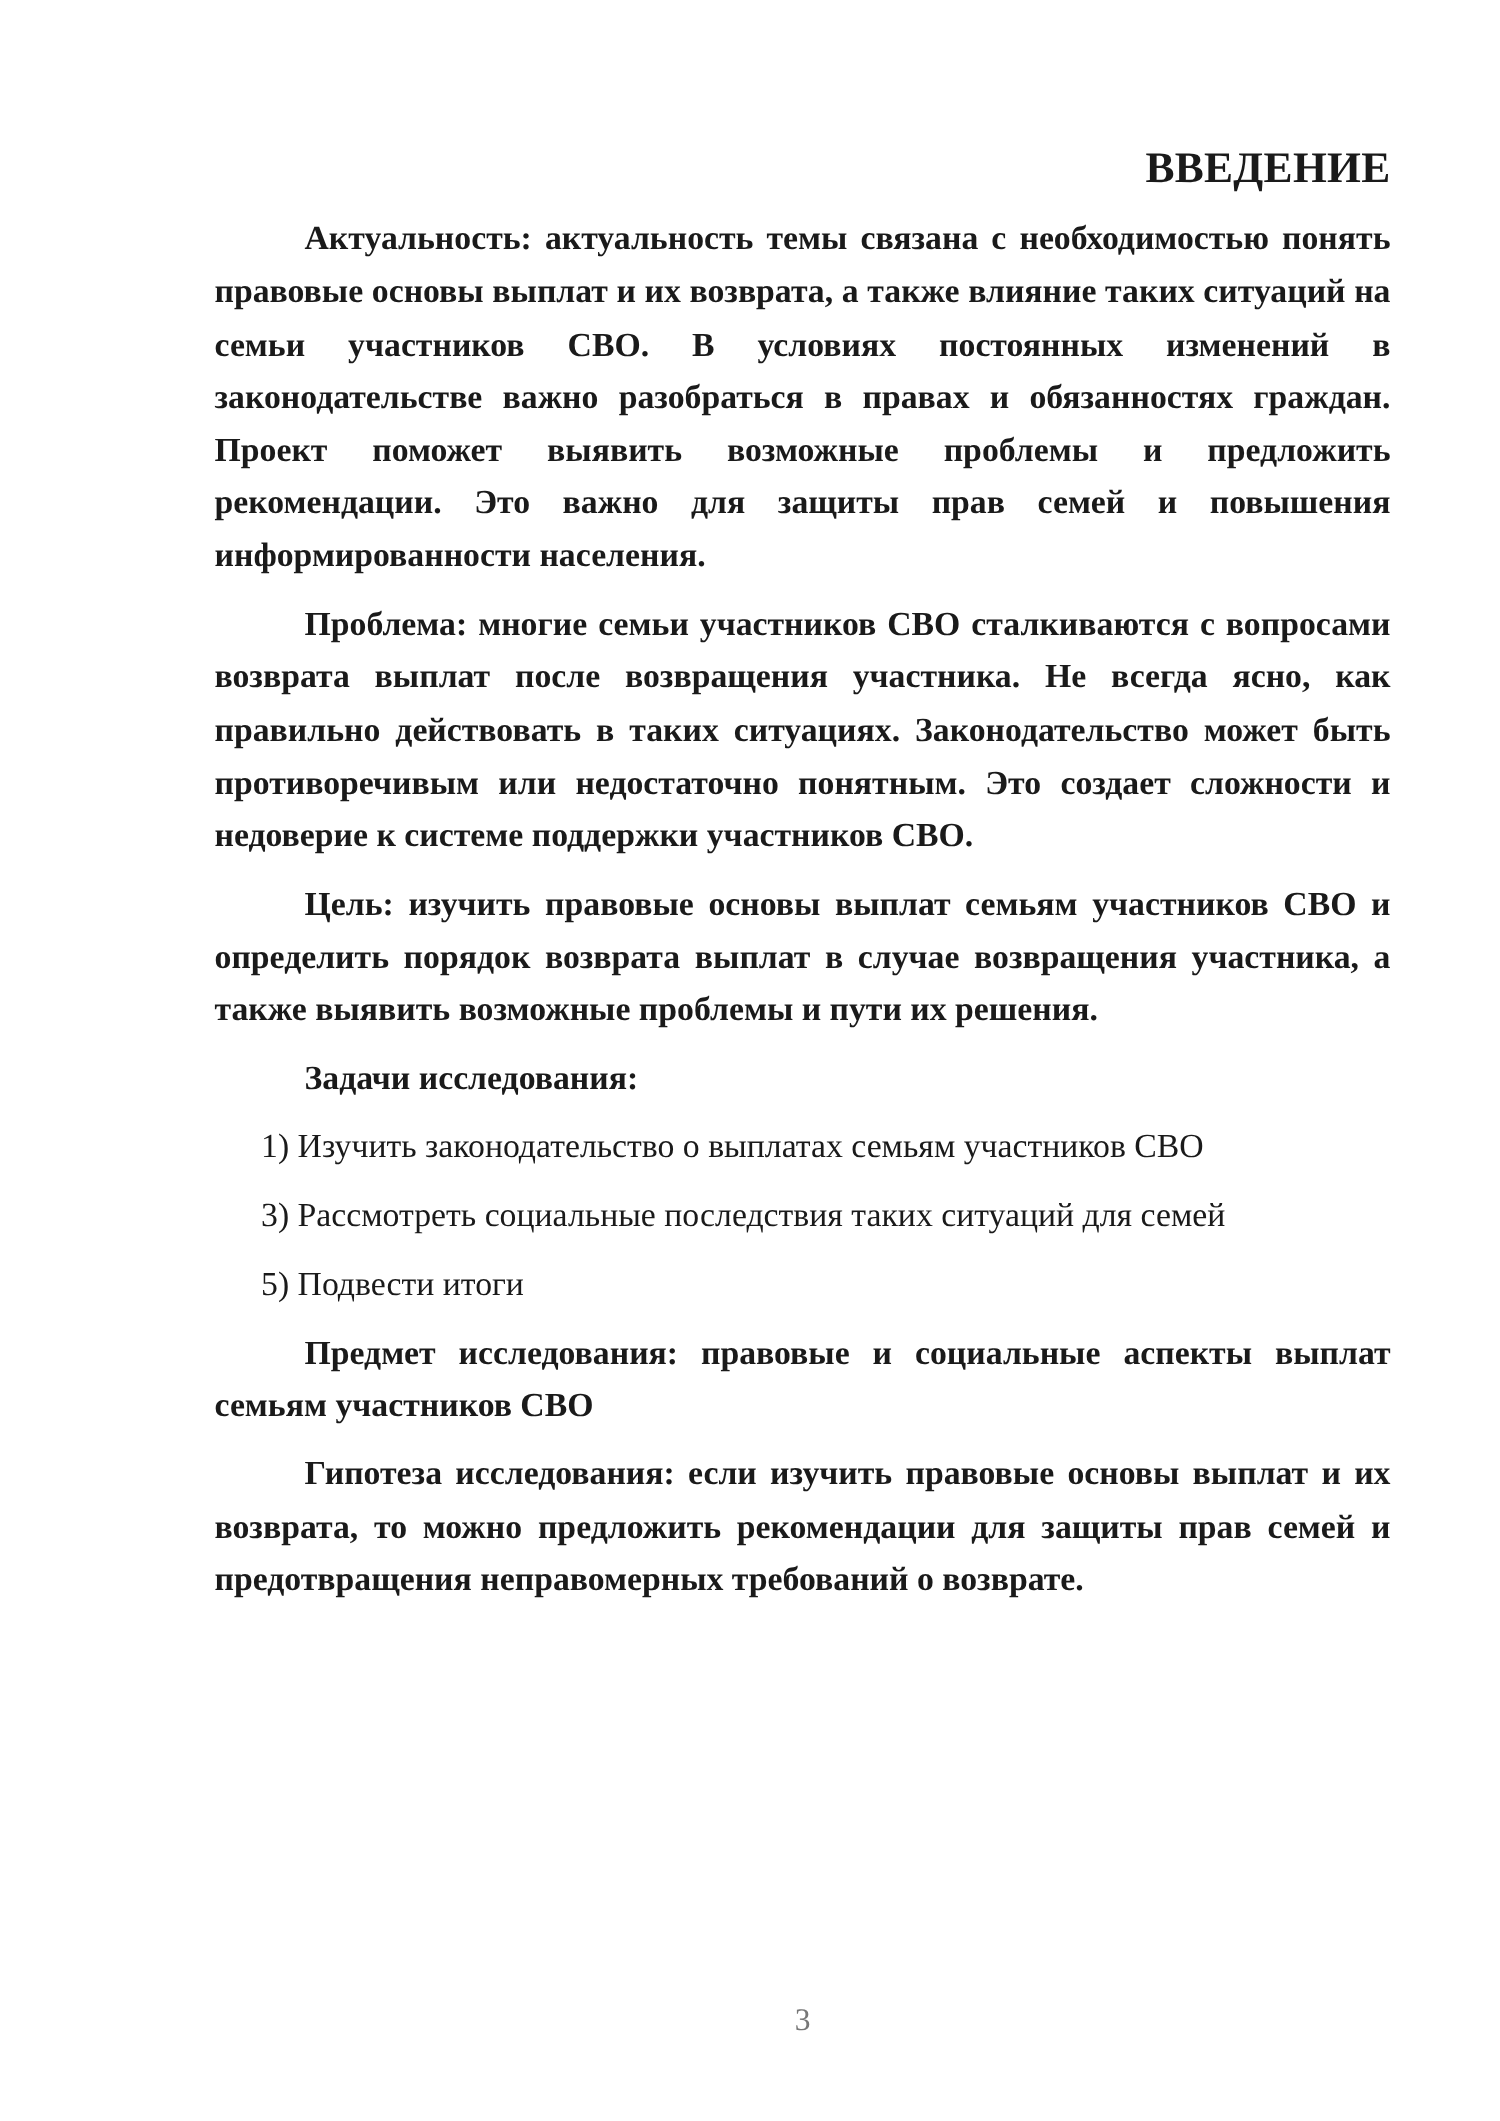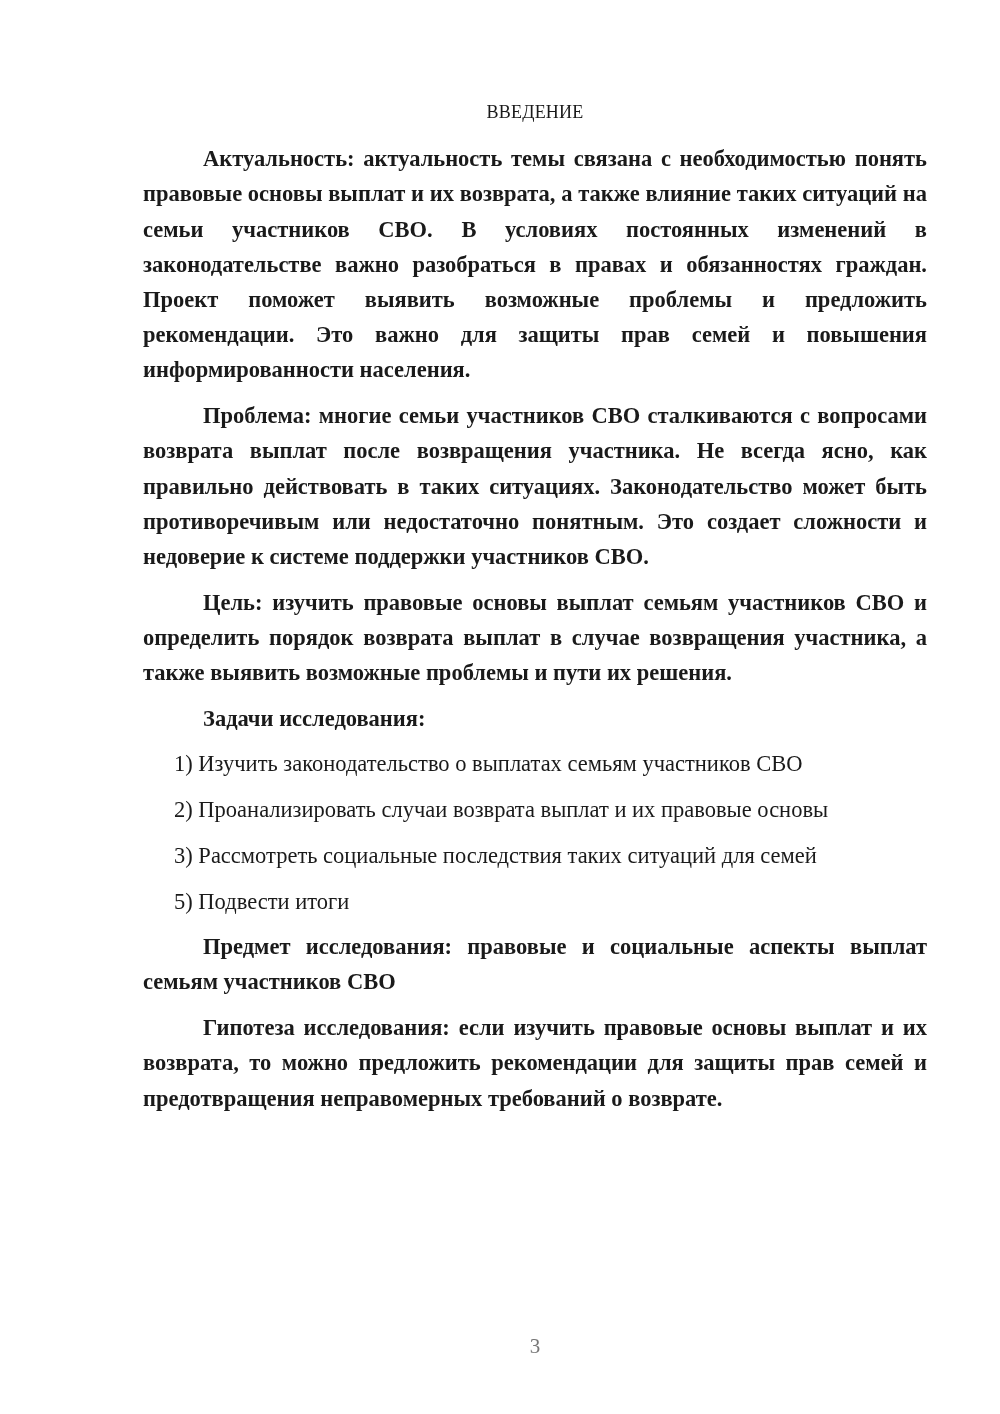--- a/index.html
+++ b/index.html
@@ -8,21 +8,21 @@
     position: absolute; left: 0; top: 0; width: 1000px; height: 1414px;
     background: #ffffff;
     font-family: "Liberation Serif", "DejaVu Serif", serif;
     color: #1a1a1a;
   }
   .content {
     position: absolute; left: 143px; top: 95px; width: 784px;
     font-size: 22.5px; line-height: 35.2px;
   }
   .title {
-    text-align: center; font-weight: normal; font-size: 18px;
+    text-align: right; font-weight: bold; font-size: 29px;
     margin: 0 0 11px 0; letter-spacing: 0.2px;
   }
   .para {
     text-indent: 60px; text-align: justify; margin: 0 0 10.5px 0; font-weight: bold;
   }
   .list-item {
     margin: 0 0 10.5px 31px;
   }
   .page-number {
     position: absolute; top: 1334px; left: 0; width: 1070px; text-align: center;
@@ -37,21 +37,20 @@
   <div class="content">
     <div class="title">ВВЕДЕНИЕ</div>
 
     <p class="para">Актуальность: актуальность темы связана с необходимостью понять правовые основы выплат и их возврата, а также влияние таких ситуаций на семьи участников СВО. В условиях постоянных изменений в законодательстве важно разобраться в правах и обязанностях граждан. Проект поможет выявить возможные проблемы и предложить рекомендации. Это важно для защиты прав семей и повышения информированности населения.</p>
     <p class="para">Проблема: многие семьи участников СВО сталкиваются с вопросами возврата выплат после возвращения участника. Не всегда ясно, как правильно действовать в таких ситуациях. Законодательство может быть противоречивым или недостаточно понятным. Это создает сложности и недоверие к системе поддержки участников СВО.</p>
     <p class="para">Цель: изучить правовые основы выплат семьям участников СВО и определить порядок возврата выплат в случае возвращения участника, а также выявить возможные проблемы и пути их решения.</p>
     <p class="para">Задачи исследования:</p>
 
     <div>
       <div class="list-item">1) Изучить законодательство о выплатах семьям участников СВО</div>
-      <div class="list-item">2) Проанализировать случаи возврата выплат и их правовые основы</div>
       <div class="list-item">3) Рассмотреть социальные последствия таких ситуаций для семей</div>
       <div class="list-item">5) Подвести итоги</div>
     </div>
 
     <p class="para">Предмет исследования: правовые и социальные аспекты выплат семьям участников СВО</p>
     <p class="para">Гипотеза исследования: если изучить правовые основы выплат и их возврата, то можно предложить рекомендации для защиты прав семей и предотвращения неправомерных требований о возврате.</p>
   </div>
 
   <div class="page-number">3</div>
 </div>

